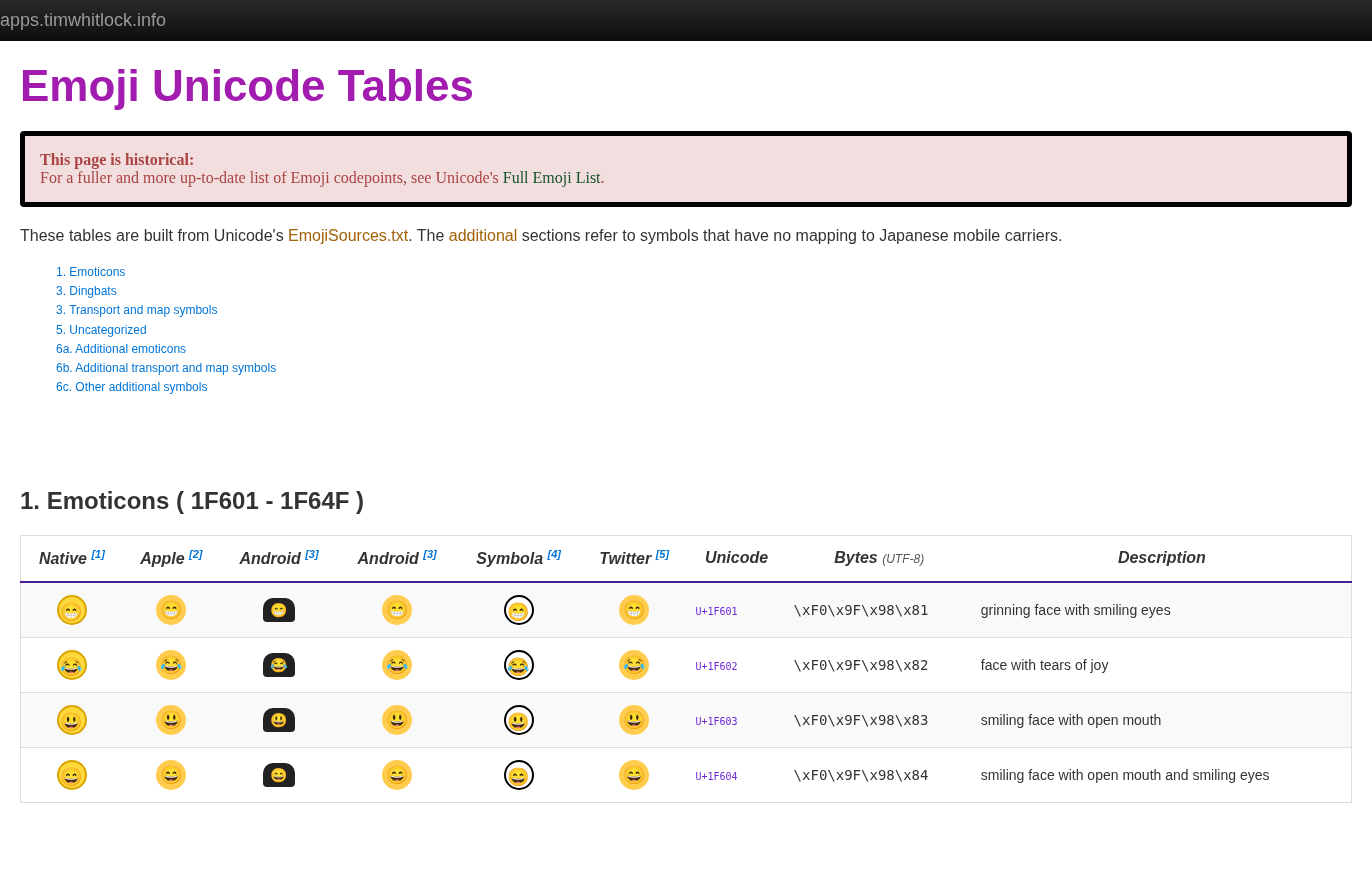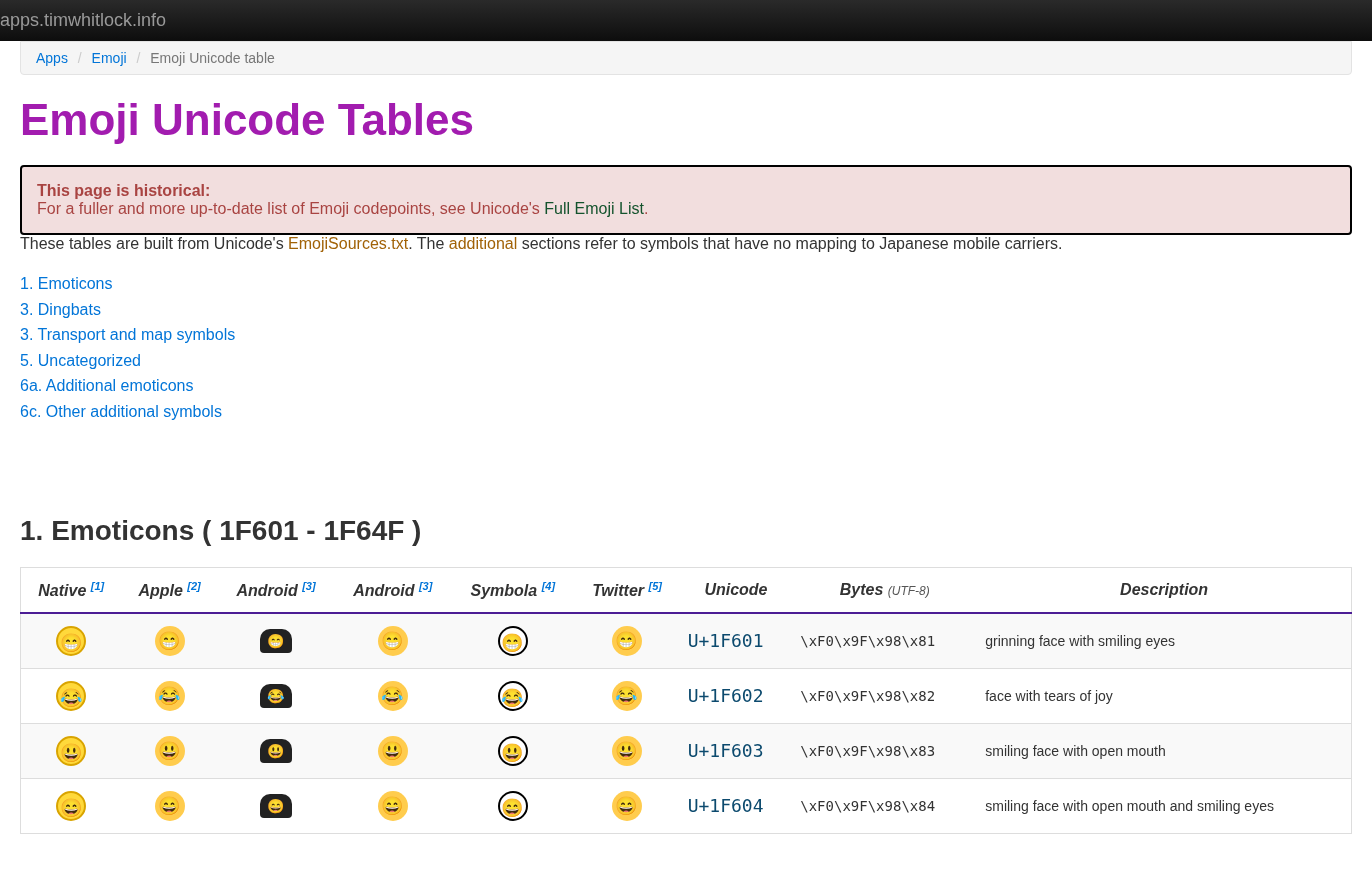--- a/index.html
+++ b/index.html
@@ -4,80 +4,74 @@
 <style>
 * { margin: 0; padding: 0; box-sizing: border-box; }
 body { font-family: "Helvetica Neue", Helvetica, Arial, sans-serif; font-size: 14px; color: #333; background: #fff; }
 .topbar { background: linear-gradient(to bottom, #2a2a2a, #0d0d0d); color: #999; padding: 10px 0; font-size: 18px; }
 .content { padding: 0 20px; }
 .breadcrumb-bar { background: #f5f5f5; border: 1px solid #e3e3e3; border-radius: 0 0 4px 4px; padding: 8px 15px; margin-bottom: 20px; color: #ccc; }
 .breadcrumb-bar a { color: #0275d8; text-decoration: none; }
 .breadcrumb-bar .sep { color: #ccc; padding: 0 6px; }
 .breadcrumb-bar .current { color: #777; }
 h1.page-title { font-size: 44px; font-weight: 700; color: #a21caf; margin: 20px 0 20px 0; }
-.alert { background: #f2dede; border: 2px solid #000000; color: #a94442; padding: 15px; border-radius: 4px; font-size: 16px; }
+.alert { background: #f2dede; border: 5px solid #000000; color: #a94442; padding: 15px; border-radius: 4px; margin-bottom: 20px; font-size: 16px; font-family: Liberation Serif, serif; }
 .alert strong { font-weight: 700; }
 .alert a { color: #14532d; text-decoration: none; }
 .intro { font-size: 16px; color: #333; margin-bottom: 18px; }
 .intro a { color: #a16207; text-decoration: none; }
 .toc { margin-bottom: 90px; }
-.toc-item { font-size: 16px; line-height: 1.6; }
+.toc-item { font-size: 12px; line-height: 1.6; margin-left: 36px; }
 .toc-item a { color: #0275d8; text-decoration: none; }
-h2.section-title { font-size: 28px; font-weight: 700; color: #333; margin-bottom: 20px; }
+h2.section-title { font-size: 24px; font-weight: 700; color: #333; margin-bottom: 20px; }
 table.emoji-table { width: 100%; border-collapse: collapse; border: 1px solid #ddd; }
 table.emoji-table th { text-align: center; padding: 12px 8px; border-bottom: 2px solid #4c1d95; font-size: 16px; font-weight: 700; font-style: italic; }
 table.emoji-table th .note { font-size: 12px; font-weight: 400; color: #555; }
 table.emoji-table th a.ref { color: #0275d8; font-size: 11px; vertical-align: super; text-decoration: none; }
 table.emoji-table td { padding: 12px 8px; border-top: 1px solid #ddd; font-size: 14px; vertical-align: middle; }
 table.emoji-table tbody tr:nth-child(odd) { background: #f9f9f9; }
 .emoji-cell { text-align: center; font-size: 26px; }
-.unicode-link { color: #0c4a6e; font-family: Menlo, Monaco, Consolas, monospace; font-size: 18px; text-decoration: none; }
+.unicode-link { color: #6d28d9; font-family: Menlo, Monaco, Consolas, monospace; font-size: 10px; text-decoration: none; }
 .bytes { font-family: Menlo, Monaco, Consolas, monospace; font-size: 13px; }
 .emoji-glyph { display: inline-block; width: 30px; height: 30px; border-radius: 50%; line-height: 30px; text-align: center; font-size: 18px; }
 .native-y { background: #ffd93b; border: 2px solid #d9a400; }
 .apple-y { background: #ffcc4d; }
 .android-b { background: #222; color: #fff; border-radius: 10px 10px 4px 4px; font-size: 14px; width: 32px; height: 24px; line-height: 24px; }
 .android-y { background: #ffcc4d; }
 .symbola-w { background: #fff; border: 2px solid #000; }
 .twitter-y { background: #ffcc4d; }
 </style>
 </head>
 <body>
 
 <div class="topbar">
   <span>apps.timwhitlock.info</span>
 </div>
 
 <div class="content">
 
-<div class="breadcrumb-bar">
-  <a href="#">Apps</a>
-  <span class="sep">/</span>
-  <a href="#">Emoji</a>
-  <span class="sep">/</span>
-  <span class="current">Emoji Unicode table</span>
-</div>
 
 <h1 class="page-title">Emoji Unicode Tables</h1>
 
 <div class="alert">
   <strong>This page is historical:</strong><br>
   <span>For a fuller and more up-to-date list of Emoji codepoints, see Unicode's </span><a href="#">Full Emoji List</a><span>.</span>
 </div>
 
 <p class="intro">
   <span>These tables are built from Unicode's </span><a href="#">EmojiSources.txt</a><span>. The </span><a href="#">additional</a><span> sections refer to symbols that have no mapping to Japanese mobile carriers.</span>
 </p>
 
 <div class="toc">
   <div class="toc-item"><a href="#">1. Emoticons</a></div>
   <div class="toc-item"><a href="#">3. Dingbats</a></div>
   <div class="toc-item"><a href="#">3. Transport and map symbols</a></div>
   <div class="toc-item"><a href="#">5. Uncategorized</a></div>
   <div class="toc-item"><a href="#">6a. Additional emoticons</a></div>
+  <div class="toc-item"><a href="#">6b. Additional transport and map symbols</a></div>
   <div class="toc-item"><a href="#">6c. Other additional symbols</a></div>
 </div>
 
 <h2 class="section-title">1. Emoticons ( 1F601 - 1F64F )</h2>
 
 <table class="emoji-table">
   <thead>
     <tr>
       <th><span>Native</span> <a href="#" class="ref">[1]</a></th>
       <th><span>Apple</span> <a href="#" class="ref">[2]</a></th>

